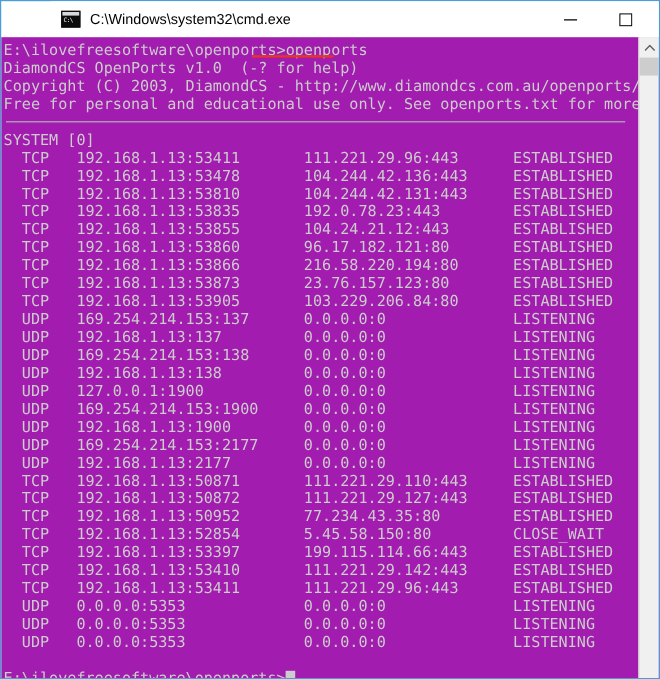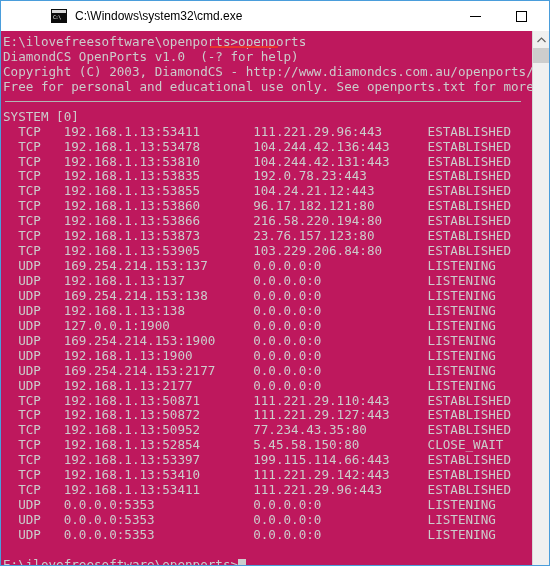--- a/index.html
+++ b/index.html
@@ -87,21 +87,21 @@
   }
   .win-btn svg { display: block; }
 
   
   #console {
     position: absolute;
     left: 0;
     top: 30px;
     width: 548px;
     height: 534px;
-    background: #be185d;
+    background: #a21caf;
     overflow: hidden;
   }
   #console-text {
     position: absolute;
     left: 0;
     top: 0;
     font-family: "DejaVu Sans Mono", monospace;
     font-size: 12.6px;
     line-height: 14.95px;
     color: #cccccc;

